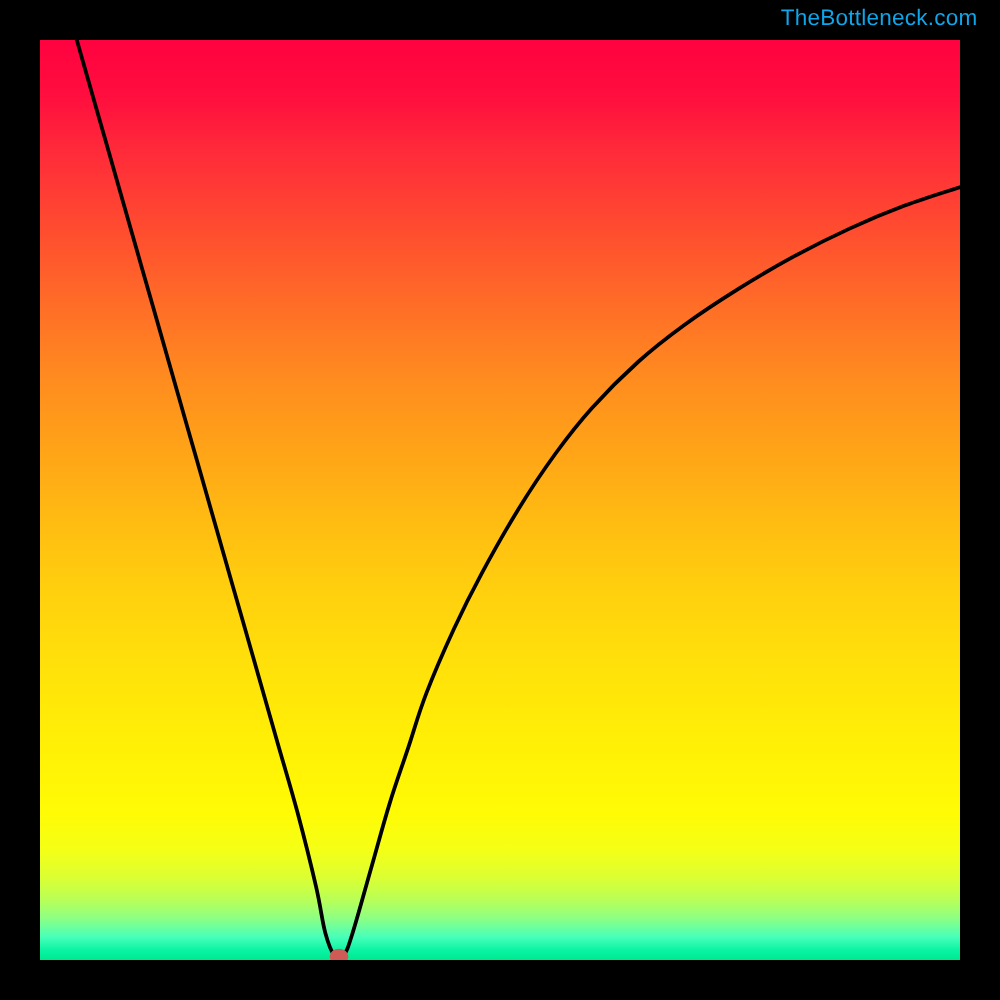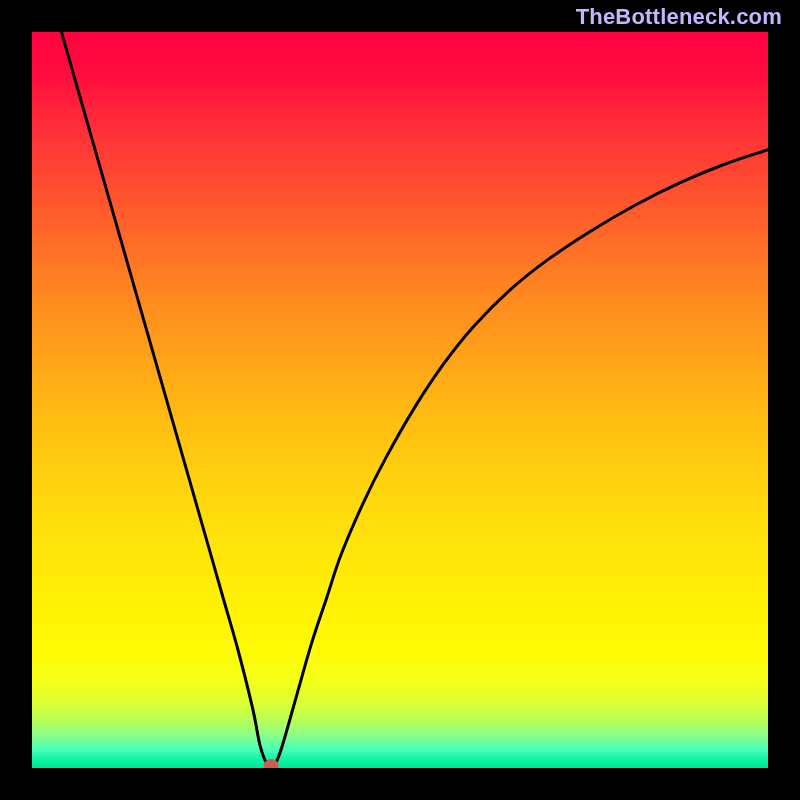--- a/index.html
+++ b/index.html
@@ -8,23 +8,23 @@
     width: 800px;
     height: 800px;
     background: #000;
     position: relative;
   }
   .attribution {
     position: absolute;
     top: 4px;
     right: 18px;
     font-family: Arial, Helvetica, sans-serif;
-    font-size: 22px;
-    color: #c4b5fd;
-    font-weight: 700;
+    font-size: 18px;
+    color: #0ea5e9;
+    font-weight: 400;
     letter-spacing: 0.2px;
   }
   .plot-area {
     position: absolute;
     left: 32px;
     top: 32px;
     width: 736px;
     height: 736px;
     overflow: hidden;
   }

